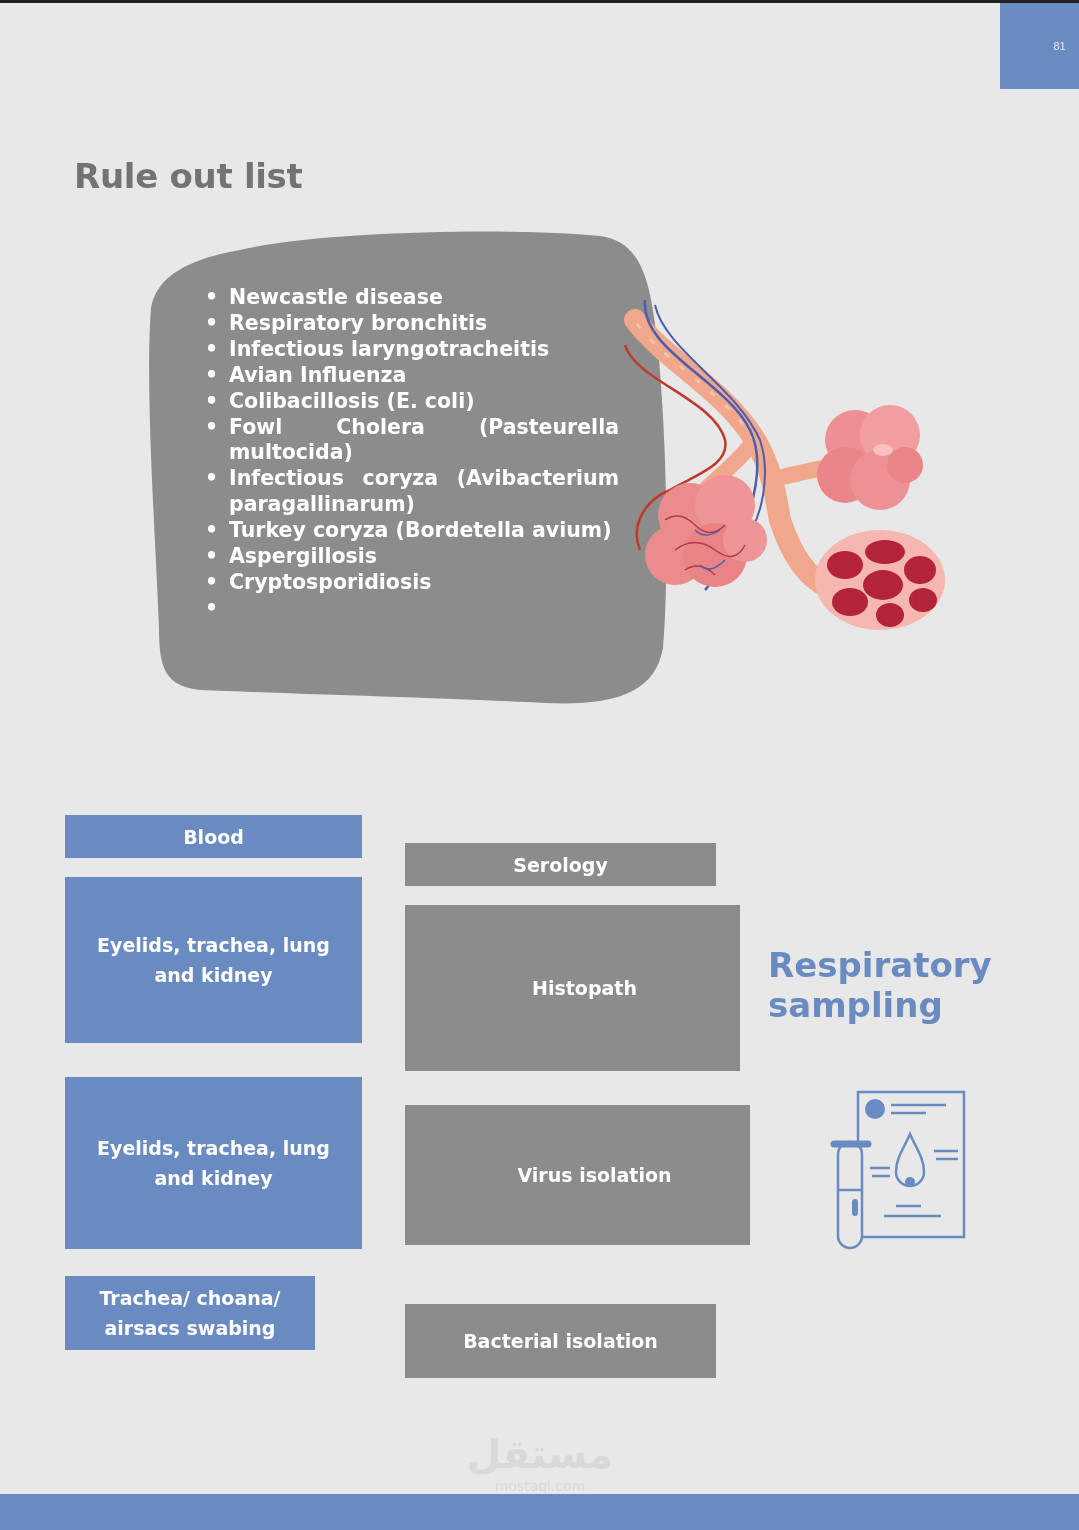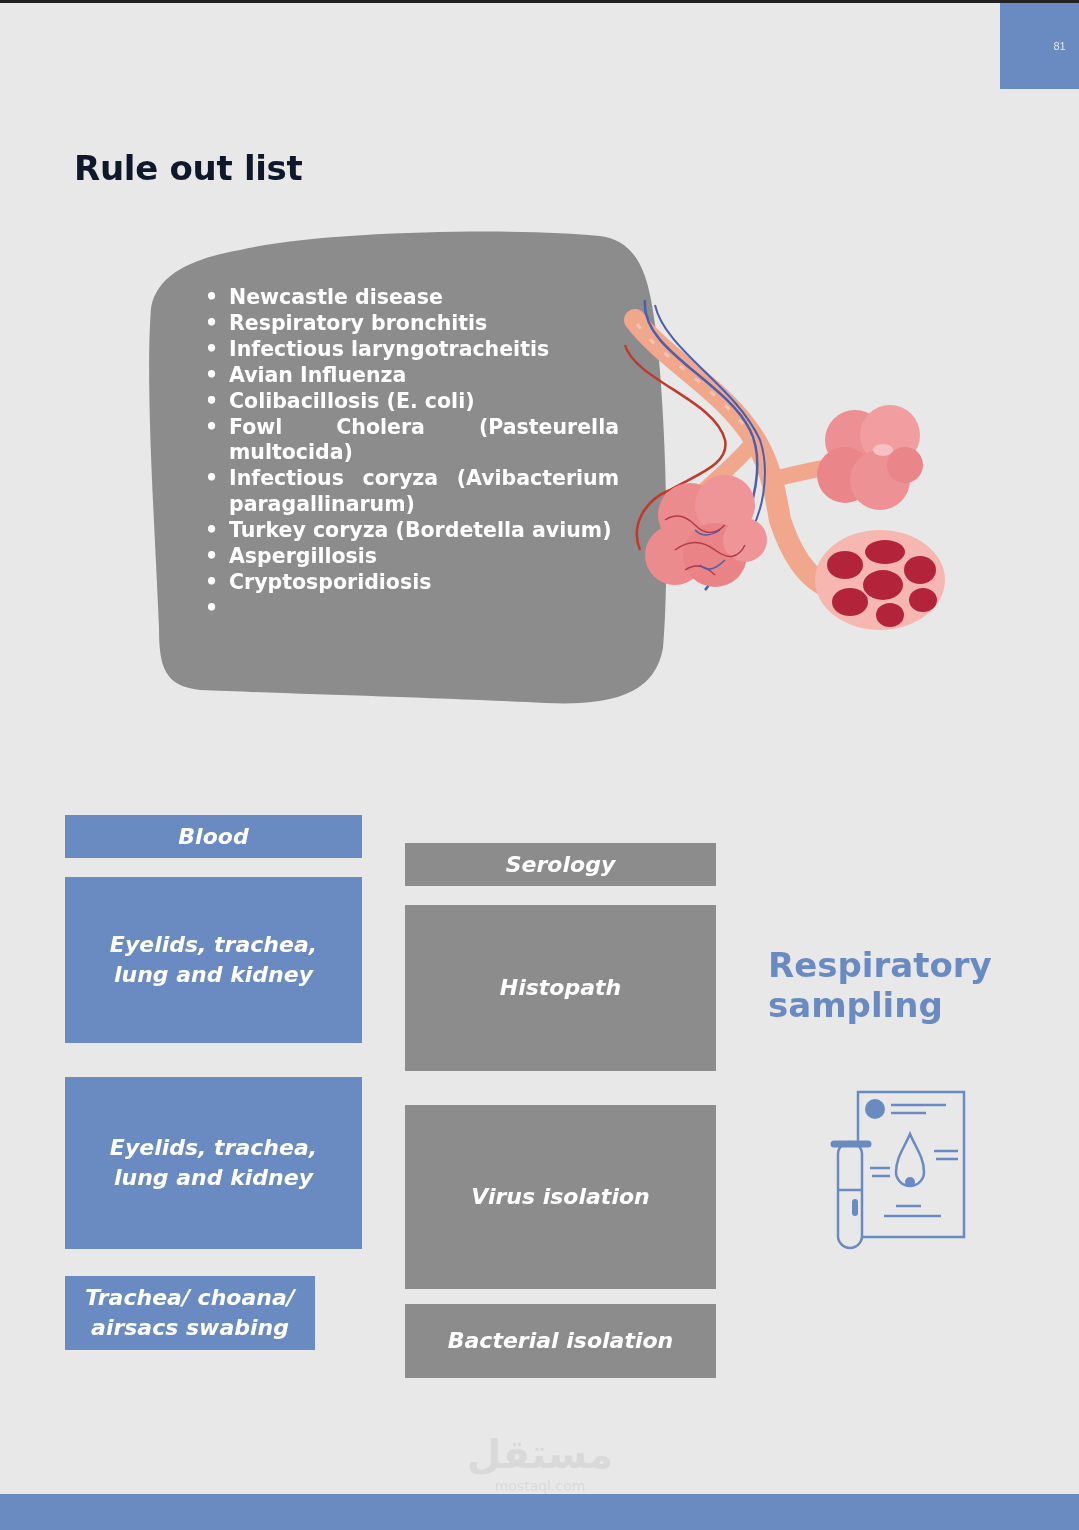--- a/index.html
+++ b/index.html
@@ -11,39 +11,39 @@
     font-family: "DejaVu Sans", "Liberation Sans", sans-serif;
   }
   .top-border { position: absolute; left: 0; top: 0; width: 1079px; height: 3px; background: #222; }
   .page-num {
     position: absolute; left: 1000px; top: 3px; width: 79px; height: 86px;
     background: #6a8bc2; color: #dfe6f3;
     display: flex; align-items: center; justify-content: center;
     font-family: "Liberation Sans", sans-serif; font-size: 11px; padding-left: 20px;
   }
   .title {
-    position: absolute; left: 74px; top: 148px;
+    position: absolute; left: 74px; top: 156px;
     font-family: "DejaVu Sans", sans-serif; font-weight: bold;
-    font-size: 34px; color: #0f172a; letter-spacing: -0.3px;
+    font-size: 34px; color: #737373; letter-spacing: -0.3px;
   }
   .blob { position: absolute; left: 145px; top: 228px; width: 530px; height: 480px; }
   .rule-list {
     position: absolute; left: 205px; top: 285px; width: 414px;
     margin: 0; padding: 0; list-style: none;
     color: #ffffff; font-weight: bold; font-size: 20.5px; line-height: 25.9px;
     font-family: "DejaVu Sans", sans-serif;
   }
   .rule-list li { position: relative; padding-left: 24px; text-align: justify; text-align-last: left; }
   .rule-list li .bullet { position: absolute; left: 0; top: 0; }
   .lungs { position: absolute; left: 605px; top: 290px; width: 345px; height: 350px; }
 
   .cell {
     position: absolute; display: flex; align-items: center; justify-content: center;
     text-align: center; color: #ffffff; font-weight: bold;
-    font-family: "DejaVu Sans", sans-serif; font-size: 22px; line-height: 30px; font-style: italic;
+    font-family: "DejaVu Sans", sans-serif; font-size: 19px; line-height: 30px;
   }
   .blue { background: #6a8bc2; }
   .gray { background: #8c8c8c; margin-top: 28px; }
 
   .resp-title {
     position: absolute; left: 768px; top: 945px; width: 262px;
     text-align: left; color: #6a8bc2; font-weight: bold;
     font-family: "DejaVu Sans", sans-serif; font-size: 34px; line-height: 40px;
   }
   .test-icon { position: absolute; left: 826px; top: 1086px; width: 146px; height: 166px; }
@@ -127,24 +127,24 @@
     <ellipse cx="245" cy="312" rx="18" ry="14" fill="#b3233a"></ellipse>
     <ellipse cx="285" cy="325" rx="14" ry="12" fill="#b3233a"></ellipse>
     <ellipse cx="318" cy="310" rx="14" ry="12" fill="#b3233a"></ellipse>
   </g>
 </svg>
 
 <div class="cell blue" style="left:65px;top:815px;width:297px;height:43px;">Blood</div>
 <div class="cell gray" style="left:405px;top:815px;width:311px;height:43px;">Serology</div>
 
 <div class="cell blue" style="left:65px;top:877px;width:297px;height:166px;padding:0 20px;box-sizing:border-box;">Eyelids, trachea, lung and kidney</div>
-<div class="cell gray" style="left:405px;top:877px;width:311px;height:166px;">Histopath</div>
+<div class="cell gray" style="left:405px;top:877px;width:311px;height:166px;padding-left:24px;">Histopath</div>
 
 <div class="cell blue" style="left:65px;top:1077px;width:297px;height:172px;padding:0 20px;box-sizing:border-box;">Eyelids, trachea, lung and kidney</div>
-<div class="cell gray" style="left:405px;top:1077px;width:311px;height:184px;">Virus isolation</div>
+<div class="cell gray" style="left:405px;top:1077px;width:311px;height:140px;padding-left:34px;">Virus isolation</div>
 
 <div class="cell blue" style="left:65px;top:1276px;width:250px;height:74px;padding:0 4px;box-sizing:border-box;">Trachea/ choana/ airsacs swabing</div>
 <div class="cell gray" style="left:405px;top:1276px;width:311px;height:74px;">Bacterial isolation</div>
 
 <div class="resp-title">
   <div>Respiratory</div>
   <div>sampling</div>
 </div>
 
 <svg class="test-icon" viewBox="0 0 146 166" fill="none" stroke="#6a8bc2" stroke-width="2.5">

